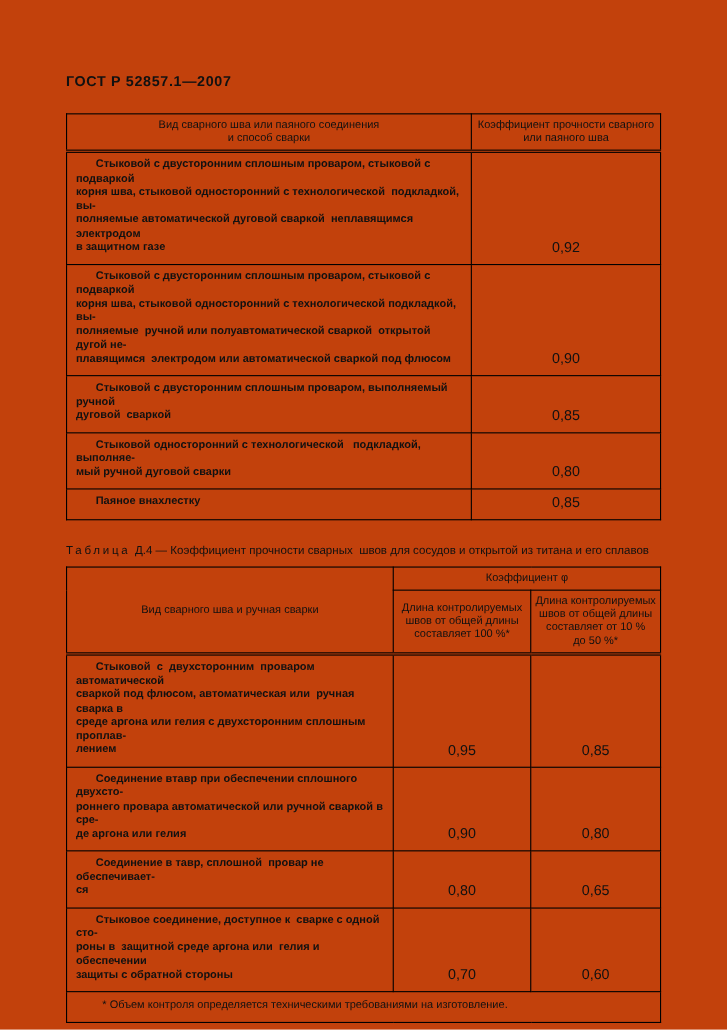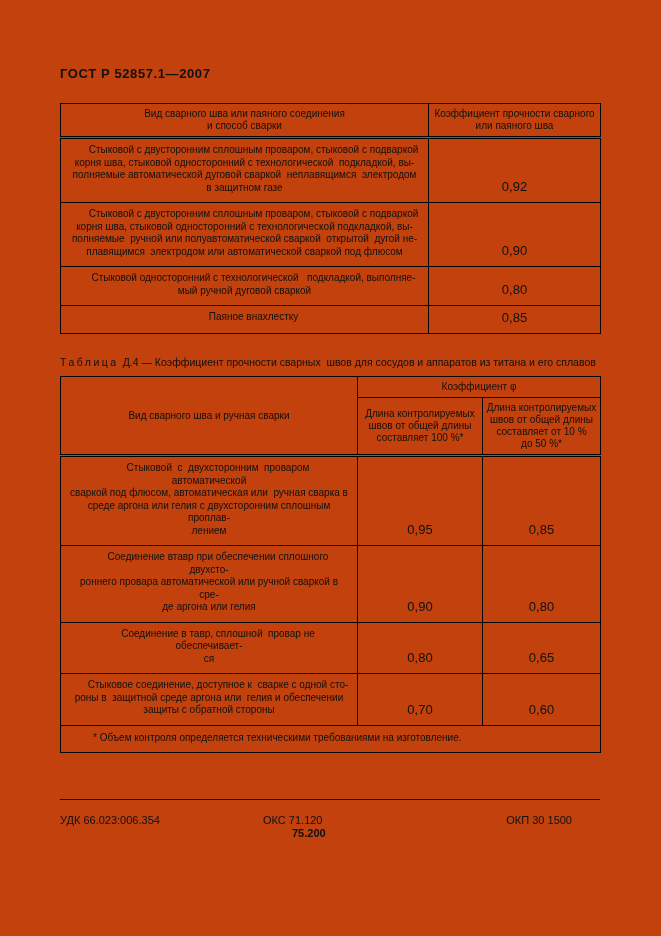--- a/index.html
+++ b/index.html
@@ -46,21 +46,22 @@
     white-space: pre-line;
   }
   .dbl { border-bottom: 3px double #000; }
   td.desc {
     font-size: 10px;
     line-height: 12.5px;
     white-space: pre-wrap;
     text-indent: 18px;
     vertical-align: top;
     padding: 5px 8px 8px 8px;
-    text-align: center;
+    text-align: left;
+    font-weight: bold;
   }
   td.val {
     font-size: 13px;
     text-align: center;
     vertical-align: bottom;
     padding: 4px 4px 8px 4px;
   }
   table.t3 { margin-bottom: 22px; }
   table.t4 { margin-bottom: 0; }
   td.footnote {
@@ -118,32 +119,37 @@
         <td class="val">0,92</td>
       </tr>
       <tr>
         <td class="desc">Стыковой с двусторонним сплошным проваром, стыковой с подваркой
 корня шва, стыковой односторонний с технологической подкладкой, вы-
 полняемые  ручной или полуавтоматической сваркой  открытой  дугой не-
 плавящимся  электродом или автоматической сваркой под флюсом</td>
         <td class="val">0,90</td>
       </tr>
       <tr>
+        <td class="desc">Стыковой с двусторонним сплошным проваром, выполняемый ручной
+дуговой  сваркой</td>
+        <td class="val">0,85</td>
+      </tr>
+      <tr>
         <td class="desc">Стыковой односторонний с технологической   подкладкой, выполняе-
-мый ручной дуговой сваркой</td>
+мый ручной дуговой сварки</td>
         <td class="val">0,80</td>
       </tr>
       <tr>
         <td class="desc">Паяное внахлестку</td>
         <td class="val">0,85</td>
       </tr>
     </tbody>
   </table>
 
-  <p class="caption"><span class="cap-word">Таблица</span><span>Д.4 — Коэффициент прочности сварных  швов для сосудов и аппаратов из титана и его сплавов</span></p>
+  <p class="caption"><span class="cap-word">Таблица</span><span>Д.4 — Коэффициент прочности сварных  швов для сосудов и открытой из титана и его сплавов</span></p>
 
   <table class="t4">
     <colgroup>
       <col style="width:297px">
       <col style="width:125px">
       <col style="width:118px">
     </colgroup>
     <thead>
       <tr>
         <th class="dbl" rowspan="2">Вид сварного шва и ручная сварки</th>

